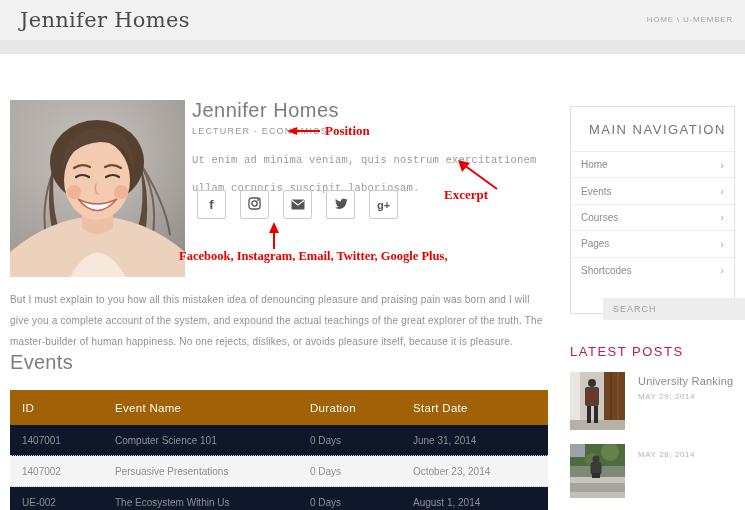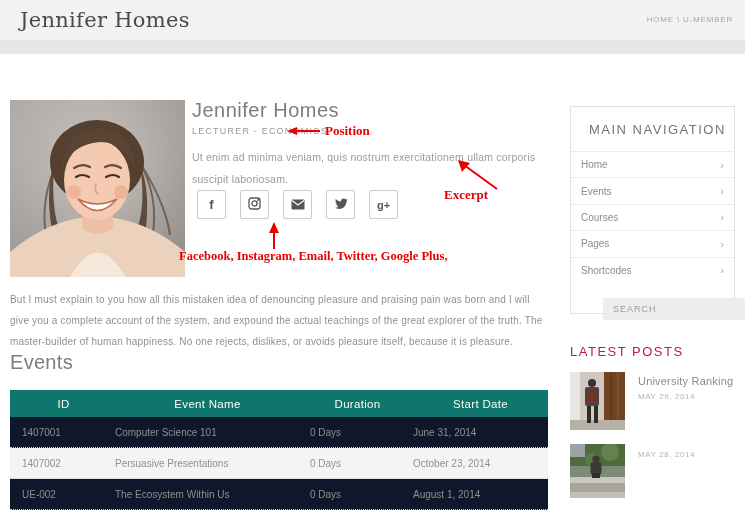--- a/index.html
+++ b/index.html
@@ -17,41 +17,41 @@
     font-family:"DejaVu Serif", serif; font-size:21px; color:#4a4a4a; letter-spacing:.3px;
   }
   .breadcrumb {
     position:absolute; right:12px; top:15px;
     font-size:8px; color:#a6a6a6; letter-spacing:.8px; text-transform:uppercase; cursor:pointer;
   }
   
   .photo { position:absolute; left:10px; top:100px; width:175px; height:177px; overflow:hidden; }
   .p-name { position:absolute; left:192px; top:99px; font-size:20px; color:#7d7d7d; letter-spacing:.5px; }
   .p-pos  { position:absolute; left:192px; top:126px; font-size:9px; color:#979797; letter-spacing:1.2px; }
-  .p-exc  { position:absolute; left:192px; top:146px; width:345px; font-size:10.5px; color:#9b9b9b; line-height:22px; letter-spacing:.2px; }
+  .p-exc  { position:absolute; left:192px; top:146px; width:345px; font-size:10.5px; color:#9b9b9b; line-height:28px; letter-spacing:.2px;font-family:Liberation Mono, monospace; }
   .socials { position:absolute; left:197px; top:190px; display:flex; gap:14px; }
   .soc {
     width:29px; height:29px; border:1px solid #cbcbcb; border-radius:2px;
     display:flex; align-items:center; justify-content:center;
     color:#555; cursor:pointer; background:#fff;
   }
   .soc .txt-f { font-weight:bold; font-size:13px; }
   .soc .txt-g { font-weight:bold; font-size:11px; letter-spacing:0; }
   .bio { position:absolute; left:10px; top:289px; width:540px; font-size:10px; color:#909090; line-height:21px; letter-spacing:.2px; }
   
   .ann { position:absolute; font-family:Liberation Serif, serif; font-weight:bold; color:#e80000;text-align:center; }
   .ann-pos { left:325px; top:123px; font-size:13px; }
   .ann-exc { left:444px; top:187px; font-size:13px; }
   .ann-soc { left:179px; top:249px; font-size:12.5px; white-space:nowrap; }
   .arrow-svg { position:absolute; }
   
   .events-h { position:absolute; left:10px; top:351px; font-size:20px; color:#7d7d7d; letter-spacing:.3px; }
   .etable { position:absolute; left:10px; top:390px; width:538px; }
   .erow { display:grid; grid-template-columns:95px 195px 105px 1fr; align-items:center; }
-  .ehead { background:#0f766e; height:27px;text-align:center; }
+  .ehead { background:#a16207; height:35px; }
   .ehead > div { color:#fbfbf6; font-size:11.5px; letter-spacing:.3px; }
   .erow > div { padding-left:12px; }
   .erow > div:nth-child(2){ padding-left:10px; }
   .erow > div:nth-child(3){ padding-left:10px; }
   .erow > div:nth-child(4){ padding-left:8px; }
   .ebody { height:31px; font-size:10px; color:#8f8f8f; border-bottom:1px dotted #cfcfcf; background:#0f172a; }
   .ebody.alt { background:#f4f4f4; }
   
   .nav-panel { position:absolute; left:570px; top:106px; width:165px; height:208px; border:1px solid #e0e0e0; background:#fff; }
   .nav-title { height:44px; display:flex; align-items:center; padding-left:18px; font-size:13px; color:#757575; letter-spacing:1.5px; }

